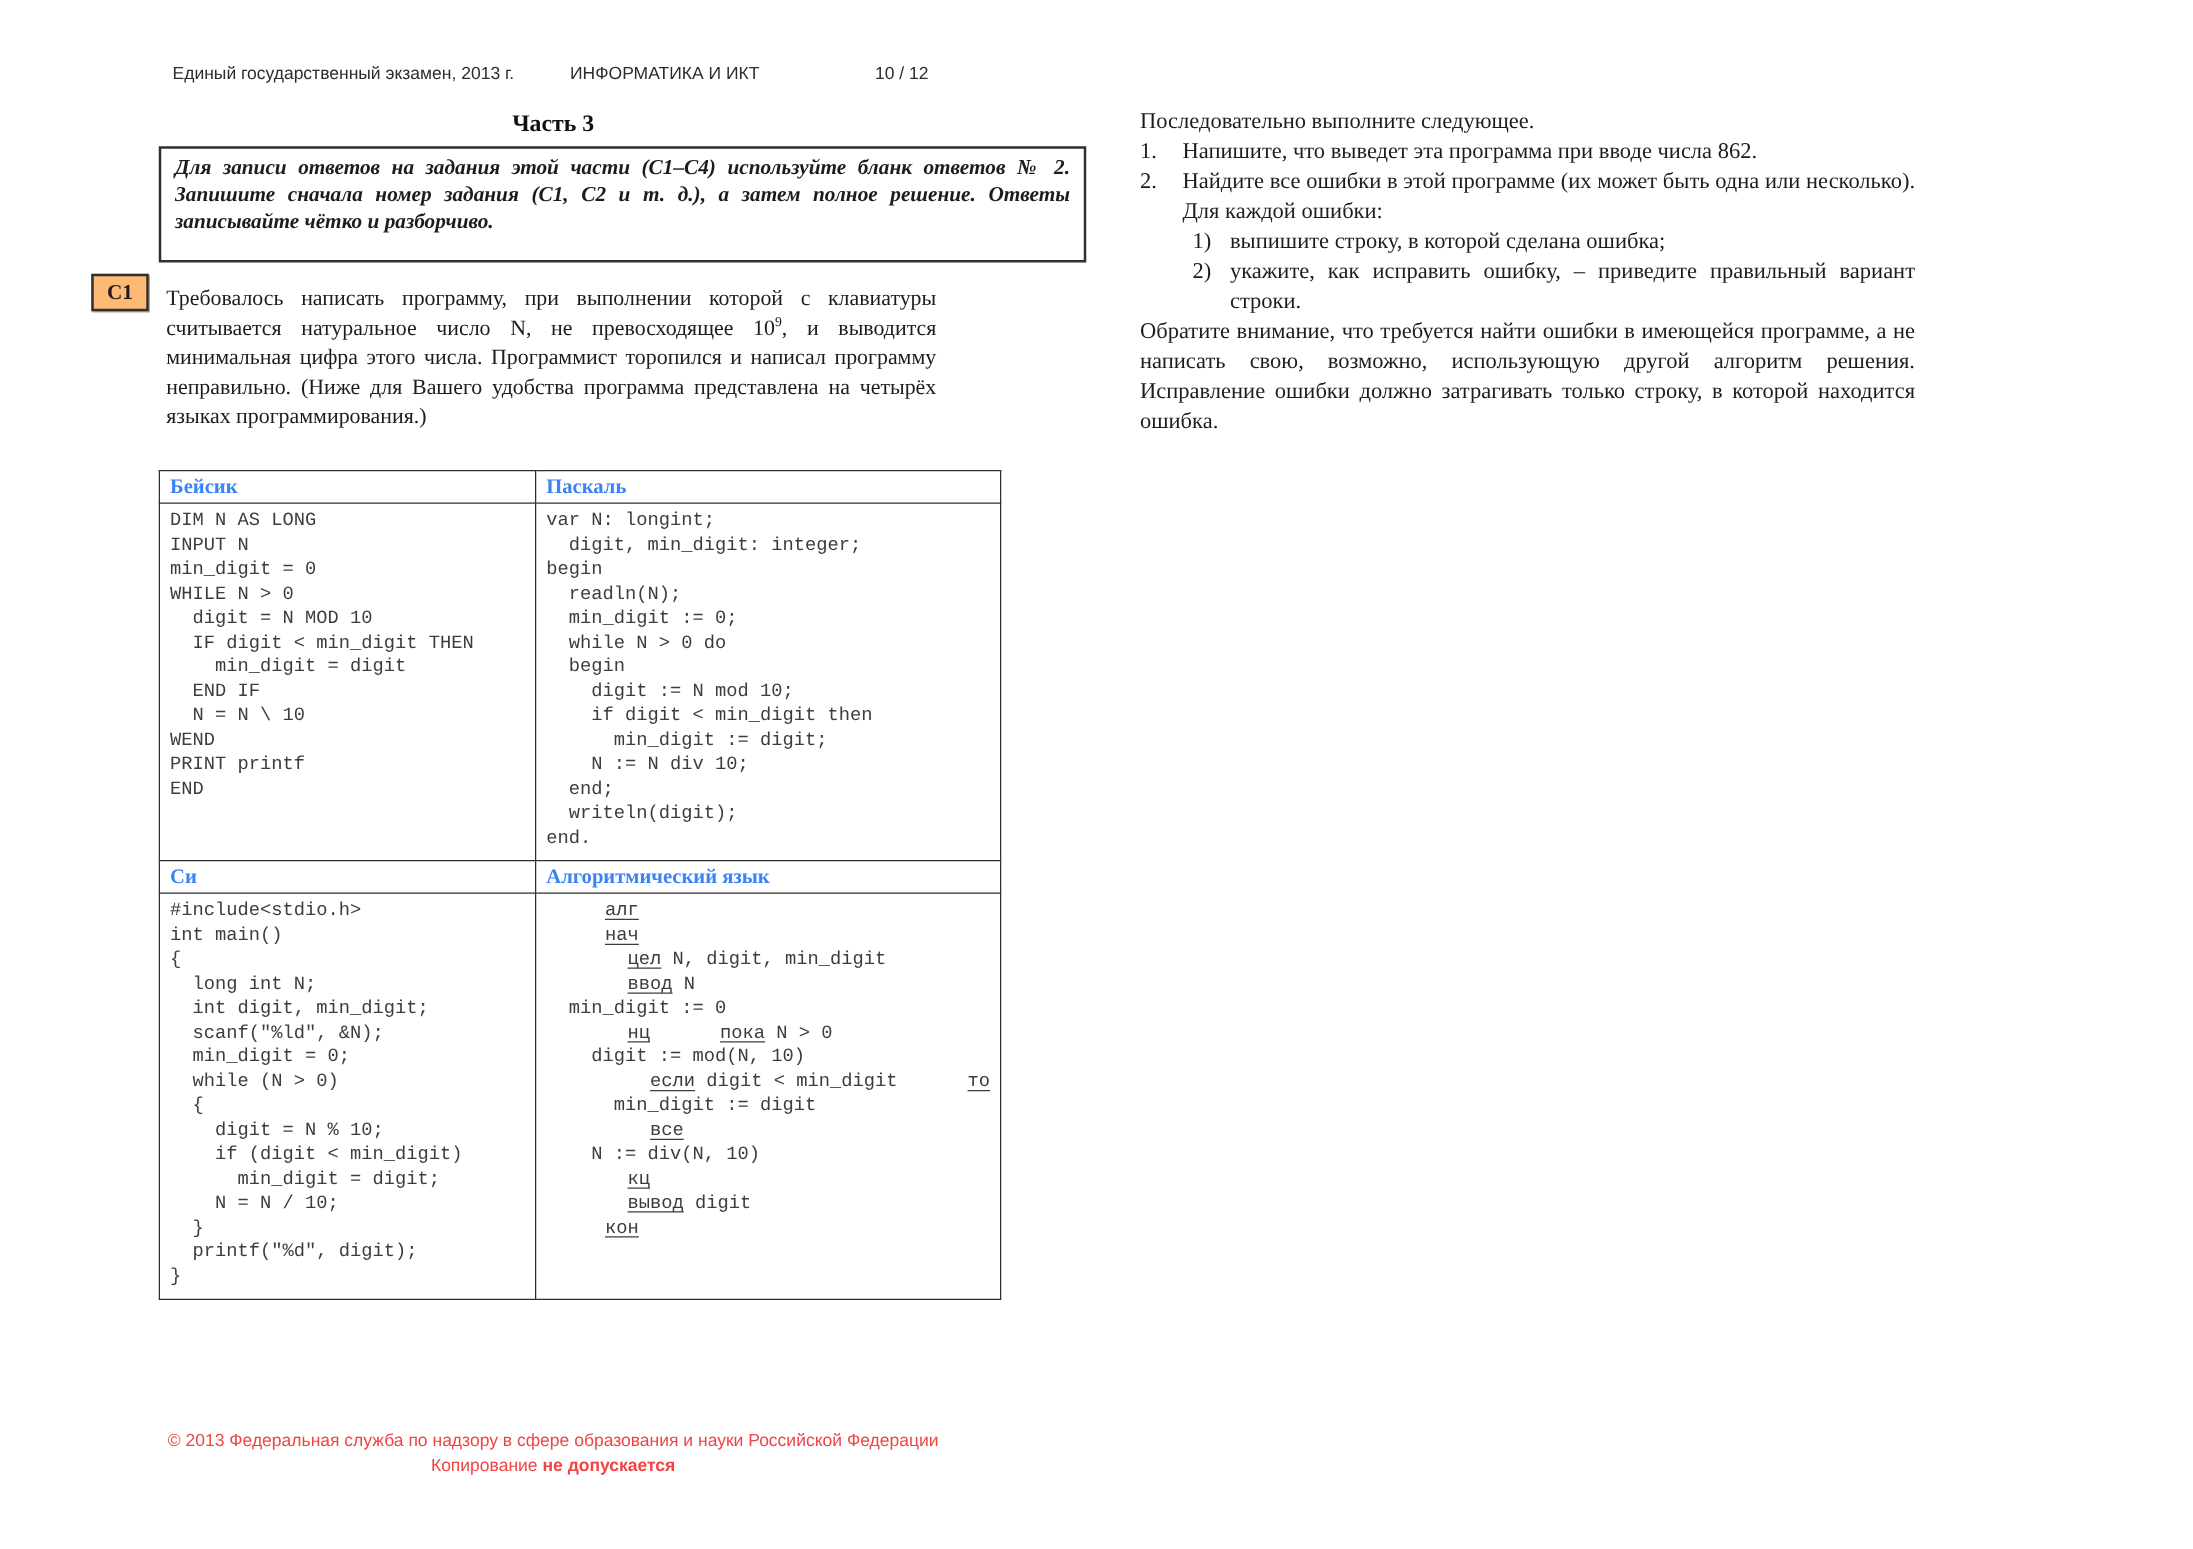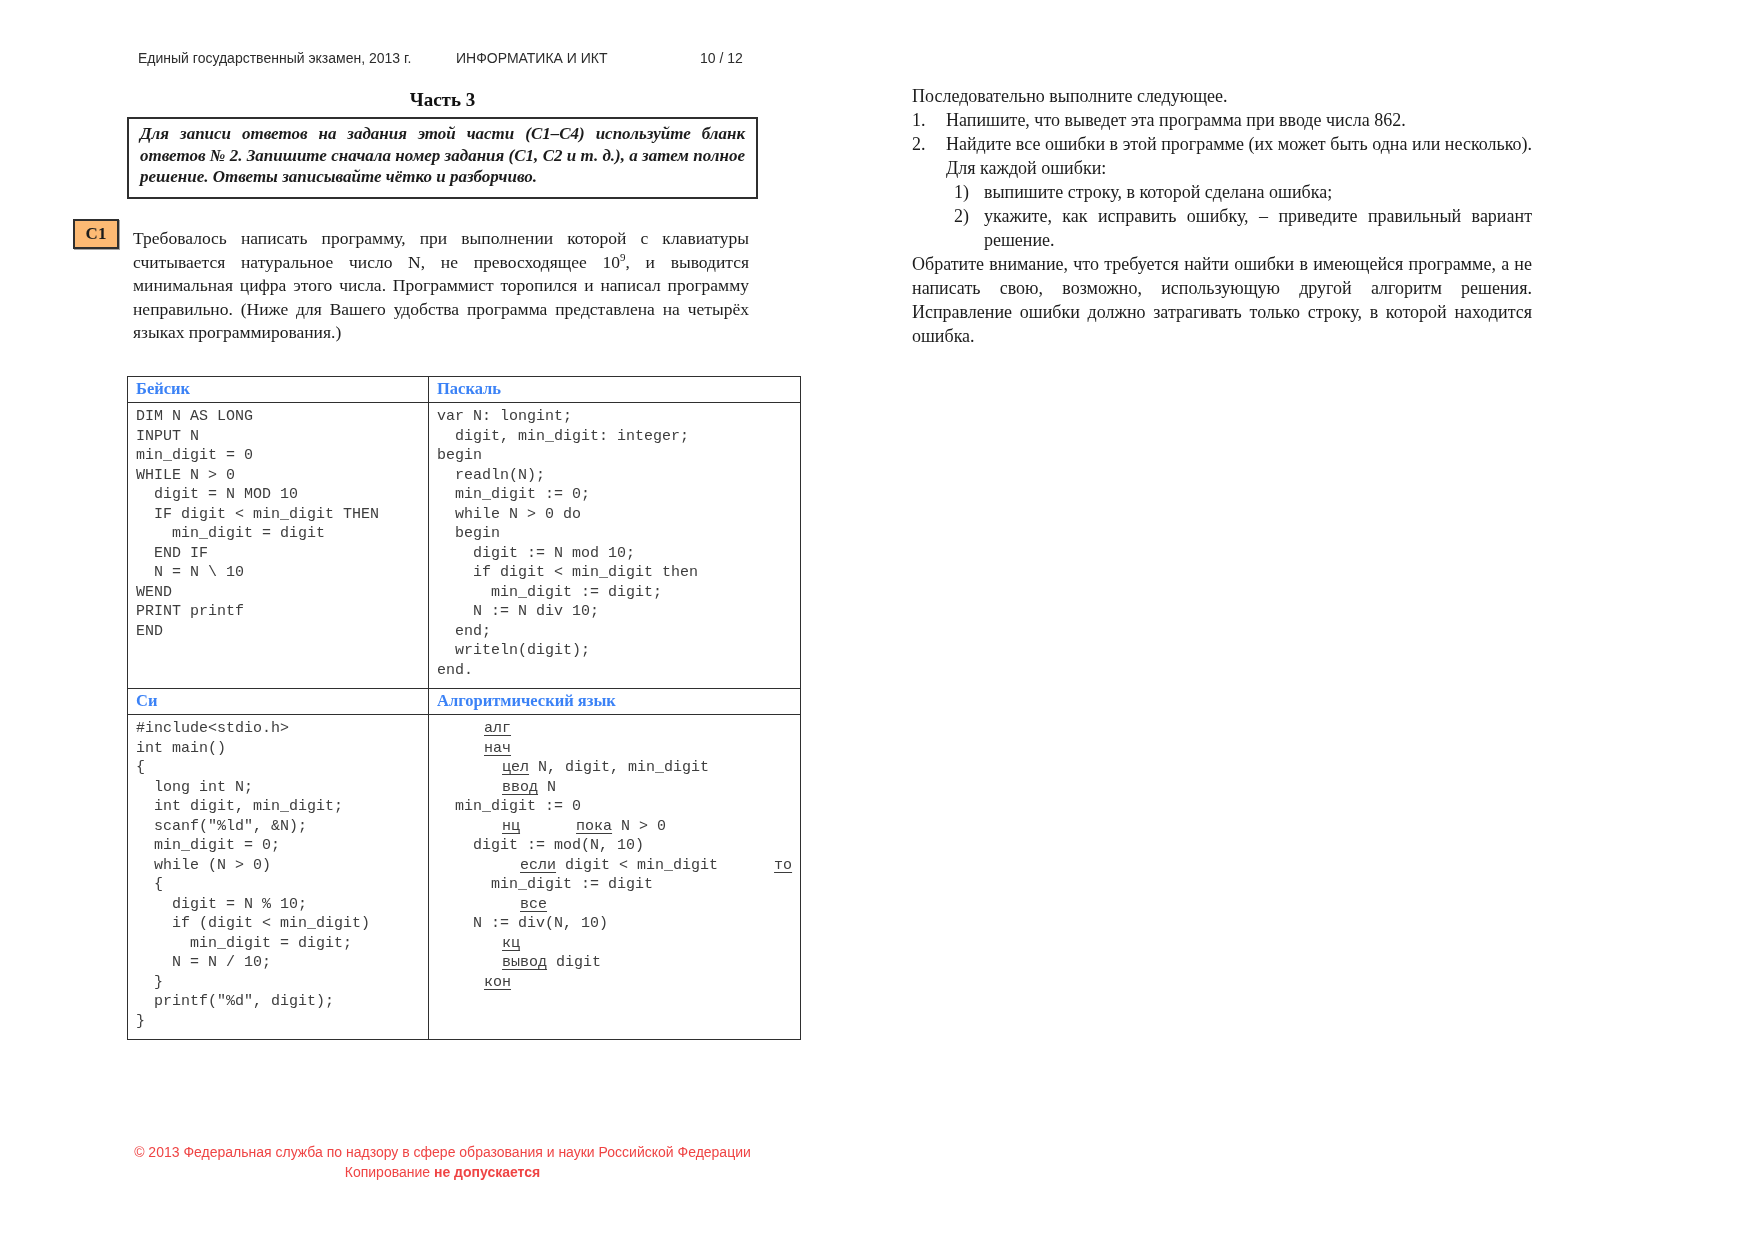--- a/index.html
+++ b/index.html
@@ -18,22 +18,22 @@
   .hdr-right { left:700px; }
 
   
   .part-title {
     position:absolute; left:127px; top:89px; width:631px;
     text-align:center; font-weight:bold; font-size:19px; color:#111;
   }
 
   
   .instruction-box {
-    position:absolute; left:127px; top:117px; width:631px;
-    border:2px solid #2f2f2f; padding:4px 11px 9px;
+    position:absolute; left:127px; top:117px; width:742px;
+    border:2px solid #2f2f2f; padding:4px 11px 20px;
     font-weight:bold; font-style:italic; font-size:17px; line-height:21.5px;
     text-align:justify;
   }
 
   
   .task-label {
     position:absolute; left:73px; top:219px; width:46px; height:30px;
     border:2px solid #2f2f2f; box-shadow:1px 1px 0 rgba(0,0,0,0.35);
     text-align:center; font-weight:bold; font-size:17px; line-height:26px;
     background:#fdba74;
@@ -196,21 +196,21 @@
     <div class="rc-item">
       <span class="rc-marker">2.</span>
       <span class="rc-text">Найдите все ошибки в этой программе (их может быть одна или несколько). Для каждой ошибки:</span>
     </div>
     <div class="rc-sub">
       <span class="rc-marker">1)</span>
       <span class="rc-text">выпишите строку, в которой сделана ошибка;</span>
     </div>
     <div class="rc-sub">
       <span class="rc-marker">2)</span>
-      <span class="rc-text">укажите, как исправить ошибку, – приведите правильный вариант решение.</span>
+      <span class="rc-text">укажите, как исправить ошибку, – приведите правильный вариант строки.</span>
     </div>
     <div class="rc-note">Обратите внимание, что требуется найти ошибки в имеющейся программе, а не написать свою, возможно, использующую другой алгоритм решения. Исправление ошибки должно затрагивать только строку, в которой находится ошибка.</div>
   </div>
 
   <div class="footer">
     <div>© 2013 Федеральная служба по надзору в сфере образования и науки Российской Федерации</div>
     <div><span>Копирование </span><b>не допускается</b></div>
   </div>
 
 </div>

